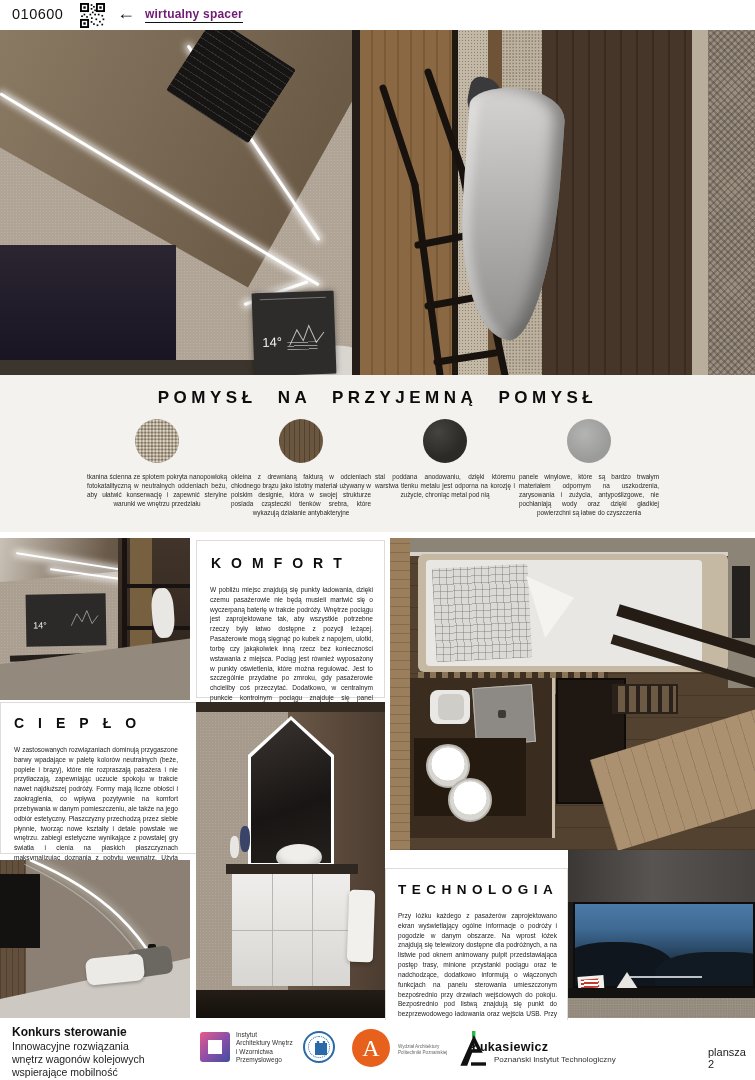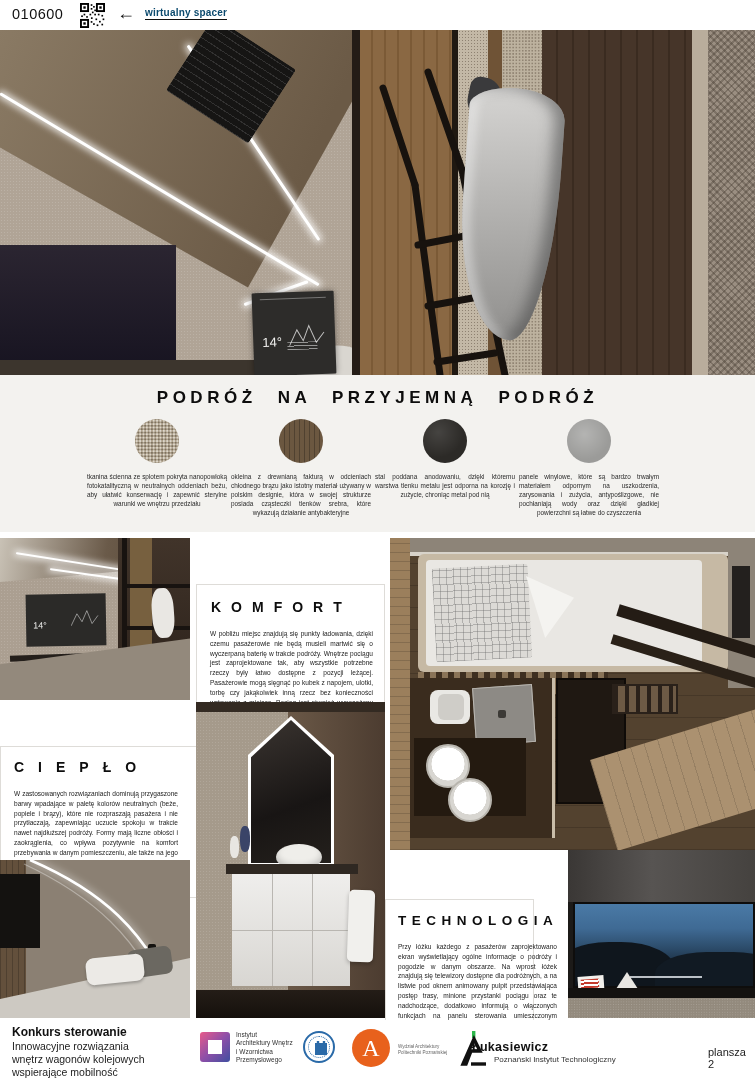--- a/index.html
+++ b/index.html
@@ -5,21 +5,21 @@
   html,body{margin:0;padding:0;background:#fff;}
   .board{position:relative;width:755px;height:1080px;background:#fff;
          font-family:"Liberation Sans",sans-serif;color:#1a1a1a;overflow:hidden;}
   .abs{position:absolute;}
 
   
   .header{position:absolute;left:0;top:0;width:755px;height:30px;background:#fff;border-radius:8px;}
   .hdr-code{position:absolute;left:12px;top:6px;font-size:14.5px;letter-spacing:.5px;color:#111;}
   .qr{position:absolute;left:80px;top:3px;width:25px;height:25px;}
   .arrow{position:absolute;left:117px;top:3px;font-size:18px;font-weight:bold;color:#111;}
-  .vtour{position:absolute;left:145px;top:7px;font-size:10px;font-weight:bold;color:#0c4a6e;
+  .vtour{position:absolute;left:145px;top:7px;font-size:12px;font-weight:bold;color:#701a75;
          border-bottom:1.6px solid #111;padding-bottom:1px;letter-spacing:.2px;cursor:pointer;}
   .hdr-title{position:absolute;right:14px;top:6px;font-size:13.5px;color:#111;letter-spacing:.3px;}
 
   
   .hero{position:absolute;left:0;top:30px;width:755px;height:345px;background:#b2a79a;overflow:hidden;}
   .hero-fabric{position:absolute;inset:0;background:#b0a496;
      background-image:radial-gradient(rgba(255,255,255,.14) .5px,transparent .6px);background-size:3px 3px;}
   .hero-ceiling-light{position:absolute;left:0;top:0;width:180px;height:70px;background:#d9d4cc;
      clip-path:polygon(0 0,100% 0,0 100%);}
   .hero-ceiling-wood{position:absolute;left:0;top:0;width:400px;height:280px;
@@ -83,21 +83,21 @@
   .swatch.steel::after{content:"";position:absolute;inset:0;border-radius:50%;
      background:radial-gradient(circle at 35% 30%,rgba(255,255,255,.12),transparent 60%);}
   .swatch.vinyl::after{content:"";position:absolute;inset:0;border-radius:50%;
      background:radial-gradient(circle at 40% 35%,rgba(255,255,255,.25),transparent 65%);}
   .swatch-desc{margin-top:9px;width:140px;font-size:6.4px;line-height:1.42;color:#2a2a2a;
      text-align:justify;text-align-last:center;}
 
   
   .content{position:absolute;left:0;top:532px;width:755px;height:488px;background:#fff;}
   .tile{position:absolute;overflow:hidden;}
-  .whitebox{position:absolute;background:#fff;border:1px solid #dedcd8;box-sizing:border-box;margin-top:44px;}
+  .whitebox{position:absolute;background:#fff;border:1px solid #dedcd8;box-sizing:border-box;}
   .sec-title{font-weight:bold;color:#0d0d0d;font-size:14px;}
   .sec-body{font-size:6.55px;line-height:1.5;color:#222;text-align:justify;}
 
   
   .tA1{left:0;top:6px;width:190px;height:162px;background:#ab9f91;}
   .tA1-texture{position:absolute;inset:0;
      background-image:radial-gradient(rgba(255,255,255,.13) .5px,transparent .6px);background-size:3px 3px;}
   .tA1-ceiling{position:absolute;left:0;top:0;width:190px;height:44px;
      background:linear-gradient(100deg,#c9c2b6 0%,#6a5a49 55%,#514233 100%);
      clip-path:polygon(0 0,100% 0,100% 62%,0 100%);}
@@ -195,21 +195,21 @@
      background:linear-gradient(180deg,#efeeec,#d8d6d2);}
   .tB2-seam-v1{position:absolute;left:76px;top:172px;width:1px;height:112px;background:#b9b6b1;}
   .tB2-seam-v2{position:absolute;left:116px;top:172px;width:1px;height:112px;background:#b9b6b1;}
   .tB2-seam-h{position:absolute;left:36px;top:228px;width:118px;height:1px;background:#b9b6b1;}
   .tB2-towel{position:absolute;left:152px;top:188px;width:26px;height:72px;background:#f1f0ed;
      border-radius:5px;transform:rotate(2deg);box-shadow:0 2px 4px rgba(0,0,0,.25);}
   .tB2-floor{position:absolute;left:0;top:288px;width:189px;height:28px;
      background:linear-gradient(180deg,#241d17,#15100c);}
 
   
-  .tech{left:385px;top:323px;width:149px;height:166px;}
+  .tech{left:385px;top:336px;width:183px;height:166px;}
   .tech .sec-title{position:absolute;left:12px;top:13px;letter-spacing:5.5px;font-size:13.5px;}
   .tech .sec-body{position:absolute;left:12px;top:42px;width:159px;}
 
   
   .tC3{left:568px;top:318px;width:187px;height:168px;background:#1c1a18;}
   .tC3-wall{position:absolute;left:0;top:0;width:187px;height:52px;
      background:linear-gradient(90deg,#3a3735,#575452 45%,#45423f);}
   .tC3-tv{position:absolute;left:5px;top:52px;width:182px;height:86px;background:#0e0d0c;padding:2px;box-sizing:border-box;}
   .tC3-screen{position:relative;width:100%;height:100%;overflow:hidden;
      background:linear-gradient(180deg,#4a7aa6 0%,#3f6a94 30%,#2b4a68 55%,#18293a 78%,#0d141c 100%);}
@@ -326,21 +326,21 @@
       <div class="screen-topline"></div>
       <div class="hero-temp">14°</div>
       <div class="screen-caption"></div>
       <svg style="position:absolute;right:6px;top:28px" width="40" height="32">
         <polyline points="0,26 8,10 14,21 20,6 27,23 35,13" fill="none" stroke="rgba(255,255,255,.7)" stroke-width="1"></polyline>
       </svg>
     </div>
   </div>
 
   <div class="materials">
-    <div class="mat-title">PODRÓŻ NA PRZYJEMNĄ PODRÓŻ</div>
+    <div class="mat-title">POMYSŁ NA PRZYJEMNĄ POMYSŁ</div>
     <div class="swatch-row">
       <div class="swatch-col">
         <div class="swatch weave" style="background-color: rgb(179, 166, 144);"></div>
         <div class="swatch-desc">tkanina ścienna ze splotem pokryta nanopowłoką fotokatalityczną w neutralnych odcieniach beżu, aby ułatwić konserwację i zapewnić sterylne warunki we wnętrzu przedziału</div>
       </div>
       <div class="swatch-col">
         <div class="swatch grain" style="background-color: rgb(107, 87, 64);"></div>
         <div class="swatch-desc">okleina z drewnianą fakturą w odcieniach chłodnego brązu jako istotny materiał używany w polskim designie, która w swojej strukturze posiada cząsteczki tlenków srebra, które wykazują działanie antybakteryjne</div>
       </div>
       <div class="swatch-col">

